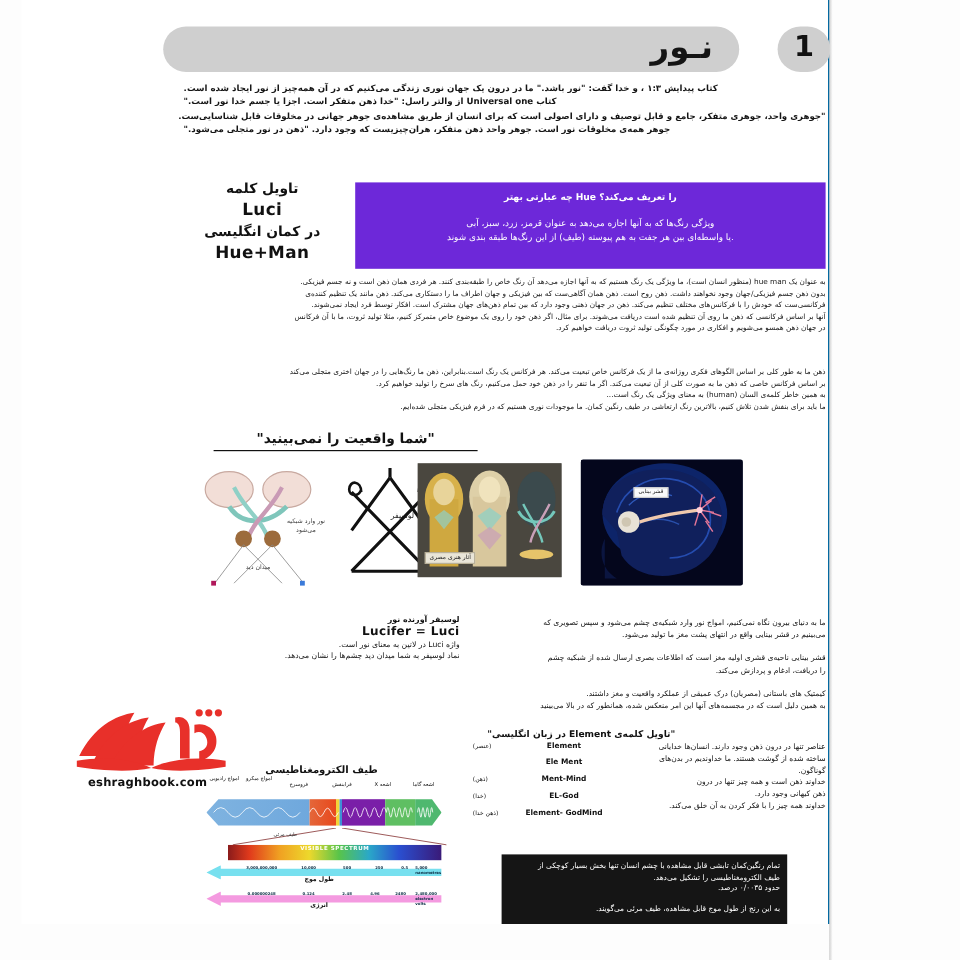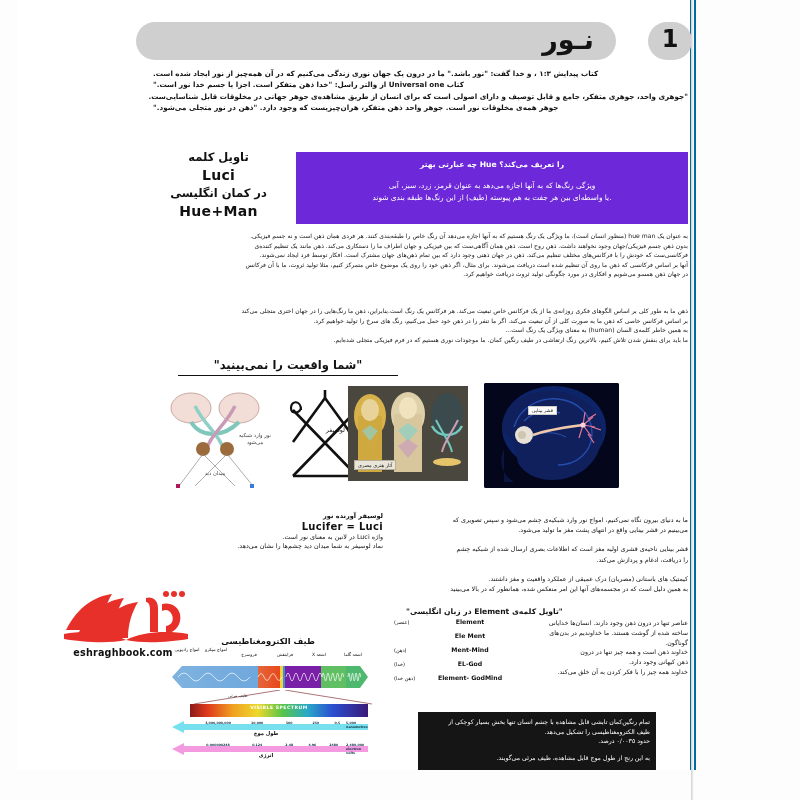--- a/index.html
+++ b/index.html
@@ -10,21 +10,21 @@
     overflow:hidden;
   }
   .page{
     position:absolute;left:0;top:0;width:800px;height:800px;
     background:#fdfdfd;
   }
   
   .sheet{
     position:absolute;left:18px;top:0;width:672px;height:770px;
     background:#ffffff;
-    border-right:6px solid #0369a1;
+    border-right:2px solid #0369a1;
     box-shadow:0 0 0 0 rgba(0,0,0,0);
   }
   .sheet:after{
     content:"";position:absolute;right:-4px;top:0;width:3px;height:800px;
     background:linear-gradient(to right,#cfcfcf,#ffffff);
   }
 
   
   .title-bar{
     position:absolute;left:118px;top:22px;width:480px;height:38px;

